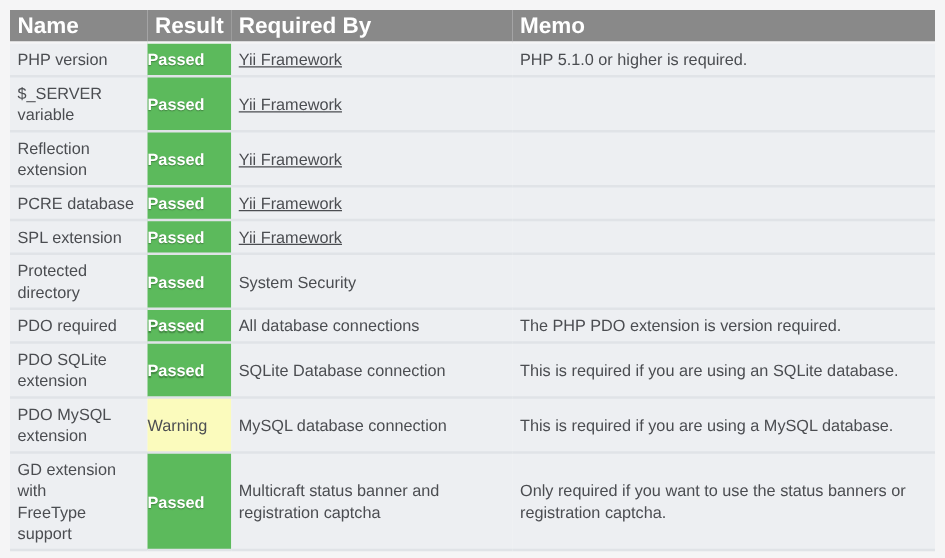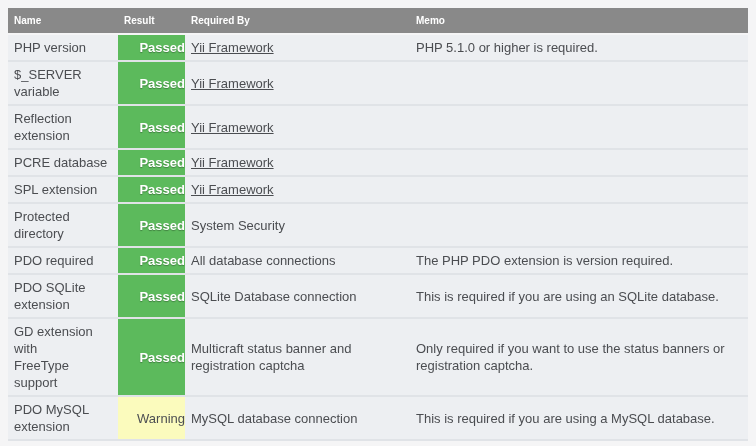--- a/index.html
+++ b/index.html
@@ -30,38 +30,38 @@
     width:740px;
   }
   col.c-name{width:110px;}
   col.c-result{width:67px;}
   col.c-req{width:225px;}
   col.c-memo{width:338px;}
   th{
     background:var(--header-bg);
     color:var(--header-text);
     font-weight:bold;
-    font-size:10px;
+    font-size:18px;
     text-align:left;
     padding:4px 6px;
     border-bottom:2px solid var(--page-bg);
     line-height:17px;
     margin-top:36px;
   }
   td{
     background:var(--row-bg);
     padding:4px 6px;
     border-bottom:2px solid var(--separator);
     vertical-align:middle;
     line-height:17px;
   }
   td.name, td.req{white-space:pre-line;}
   td.result{
     padding:0;
-    text-align:right;
+    text-align:left;
   }
   td.result.passed{
     background:var(--passed-bg);
     color:var(--passed-text);
     font-weight:bold;
     text-shadow:0 1px 1px rgba(0,0,0,0.3);
   }
   td.result.warning{
     background:var(--warning-bg);
     color:var(--warning-text);
@@ -147,33 +147,33 @@
 
   <tr>
     <td class="name">PDO SQLite
 extension</td>
     <td class="result passed">Passed</td>
     <td class="req">SQLite Database connection</td>
     <td class="memo">This is required if you are using an SQLite database.</td>
   </tr>
 
   <tr>
+    <td class="name">PDO MySQL
+extension</td>
+    <td class="result warning">Warning</td>
+    <td class="req">MySQL database connection</td>
+    <td class="memo">This is required if you are using a MySQL database.</td>
+  </tr>
+
+  <tr>
     <td class="name">GD extension
 with
 FreeType
 support</td>
     <td class="result passed">Passed</td>
     <td class="req">Multicraft status banner and
 registration captcha</td>
     <td class="memo">Only required if you want to use the status banners or
 registration captcha.</td>
   </tr>
-
-  <tr>
-    <td class="name">PDO MySQL
-extension</td>
-    <td class="result warning">Warning</td>
-    <td class="req">MySQL database connection</td>
-    <td class="memo">This is required if you are using a MySQL database.</td>
-  </tr>
 </tbody>
   </table>
 </div>
 
 </body></html>

